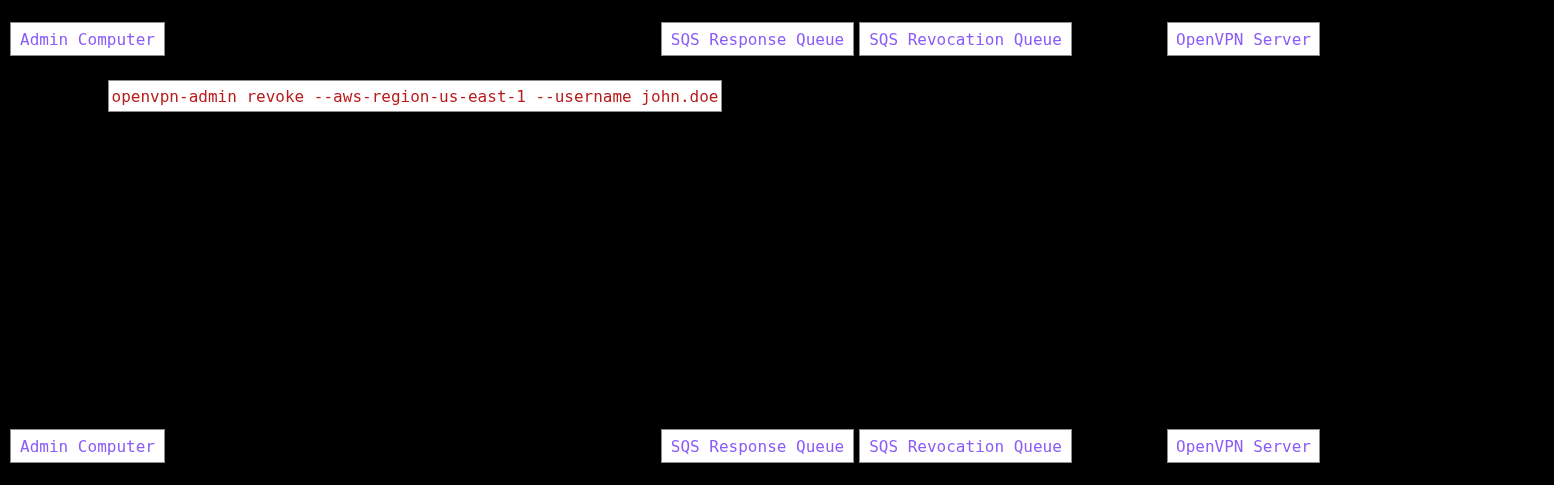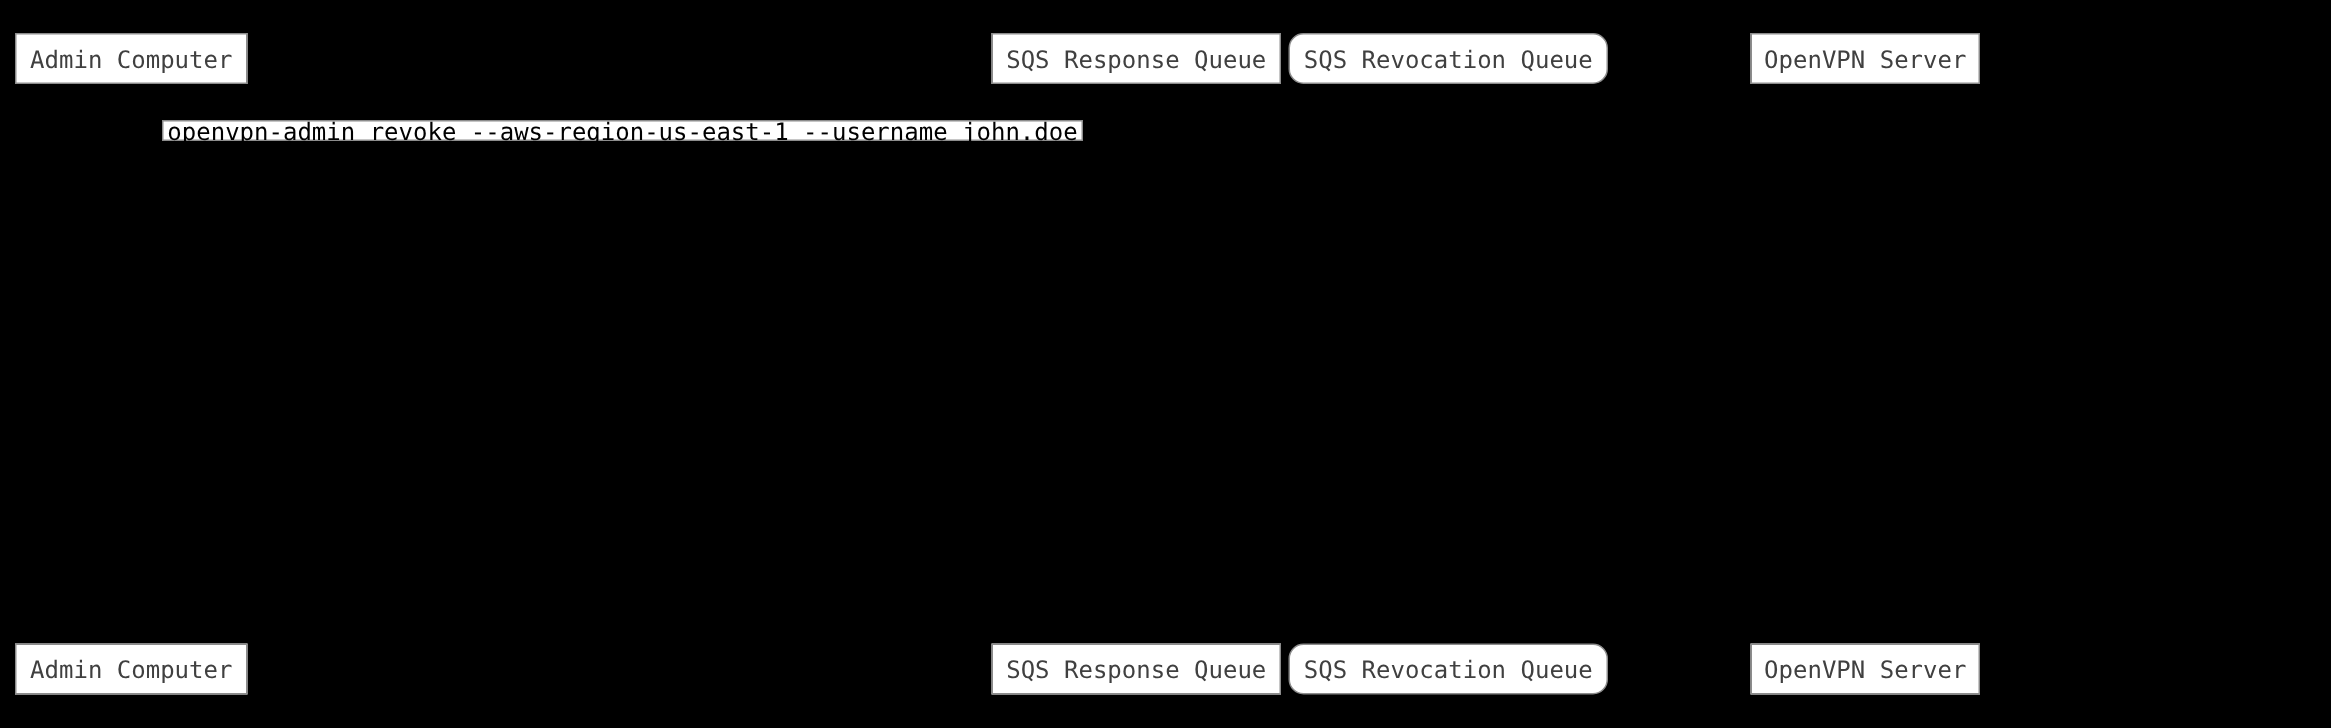--- a/index.html
+++ b/index.html
@@ -14,43 +14,43 @@
     background: #000000;
     overflow: hidden;
     font-family: "DejaVu Sans Mono", "Liberation Mono", monospace;
   }
   .actor-box {
     position: absolute;
     height: 34px;
     box-sizing: border-box;
     background: #ffffff;
     border: 1px solid #8c8c8c;
-    color: #404040;
+    color: #8b5cf6;
     font-size: 16px;
     display: flex;
     align-items: center;
     justify-content: center;
     white-space: nowrap;
   }
   .row-top    { top: 22px; }
   .row-bottom { top: 429px; }
   .pos-admin      { left: 10px;   width: 155px; }
   .pos-response   { left: 645px;  width: 193px; margin-left: 16px; }
-  .pos-revocation { left: 859px;  width: 213px; border-radius: 10px; }
+  .pos-revocation { left: 859px;  width: 213px; }
   .pos-openvpn    { left: 1167px; width: 153px; }
   .message-label {
     position: absolute;
     left: 108px;
     top: 80px;
     width: 614px;
-    height: 14px;
+    height: 32px;
     box-sizing: border-box;
     background: #ffffff;
     border: 1px solid #8c8c8c;
-    color: #000000;
+    color: #b91c1c;
     font-size: 16px;
     display: flex;
     align-items: center;
     justify-content: center;
     white-space: nowrap;
   }
 </style>
 </head>
 <body>
 

